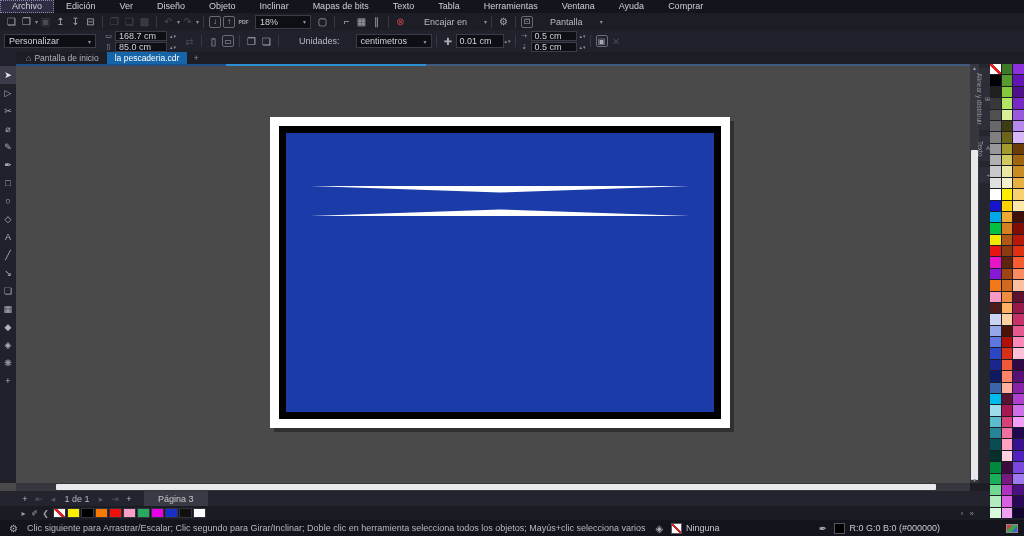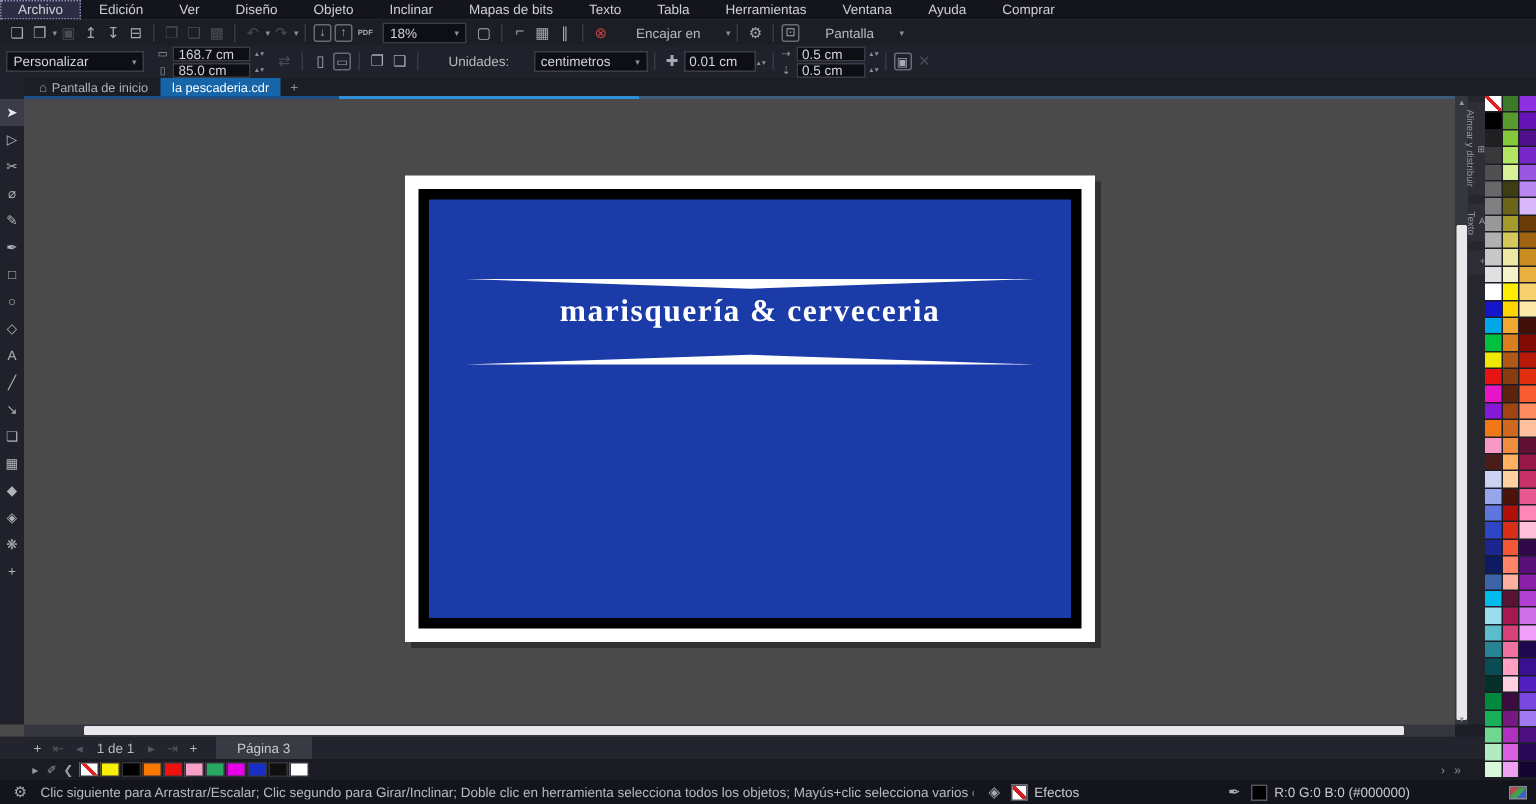--- a/index.html
+++ b/index.html
@@ -315,21 +315,20 @@
     </div>
   </div>
 
 <div id="workspace">
   <div id="logo">
     <div id="logo-black">
       <div id="logo-blue">
         <svg class="deco" viewBox="0 0 380 8" preserveAspectRatio="none">
           <polygon points="0,1 380,1 190,7.5" fill="#ffffff"></polygon>
         </svg>
-        <div id="logo-subtitle">marisquería &amp; cerveceria</div>
         <svg class="deco bottom" viewBox="0 0 380 8" preserveAspectRatio="none">
           <polygon points="0,7 380,7 190,0.5" fill="#ffffff"></polygon>
         </svg>
       </div>
     </div>
   </div>
 </div>
 
 <div id="rightbg"></div>
 <div id="vscroll">
@@ -642,21 +641,21 @@
     </div>
   <span id="dp-more">› »</span>
 </div>
 
 <div id="statusbar">
   <span class="tbi">⚙</span>
   <span id="status-hint">Clic siguiente para Arrastrar/Escalar; Clic segundo para Girar/Inclinar; Doble clic en herramienta selecciona todos los objetos; Mayús+clic selecciona varios objetos; Alt+clic selecciona objetos subyacentes</span>
   <div class="stat-group">
     <span class="tbi">◈</span>
     <span class="stat-sw fill-none"></span>
-    <span>Efectos</span>
+    <span>Ninguna</span>
   </div>
   <div class="stat-group" style="margin-left:90px;">
     <span class="tbi">✒</span>
     <span class="stat-sw" style="background:#000000;"></span>
     <span>R:0 G:0 B:0 (#000000)</span>
   </div>
   <div class="stat-group" style="margin-left:60px;">
     <span class="monitor-ic"></span>
   </div>
 </div>

